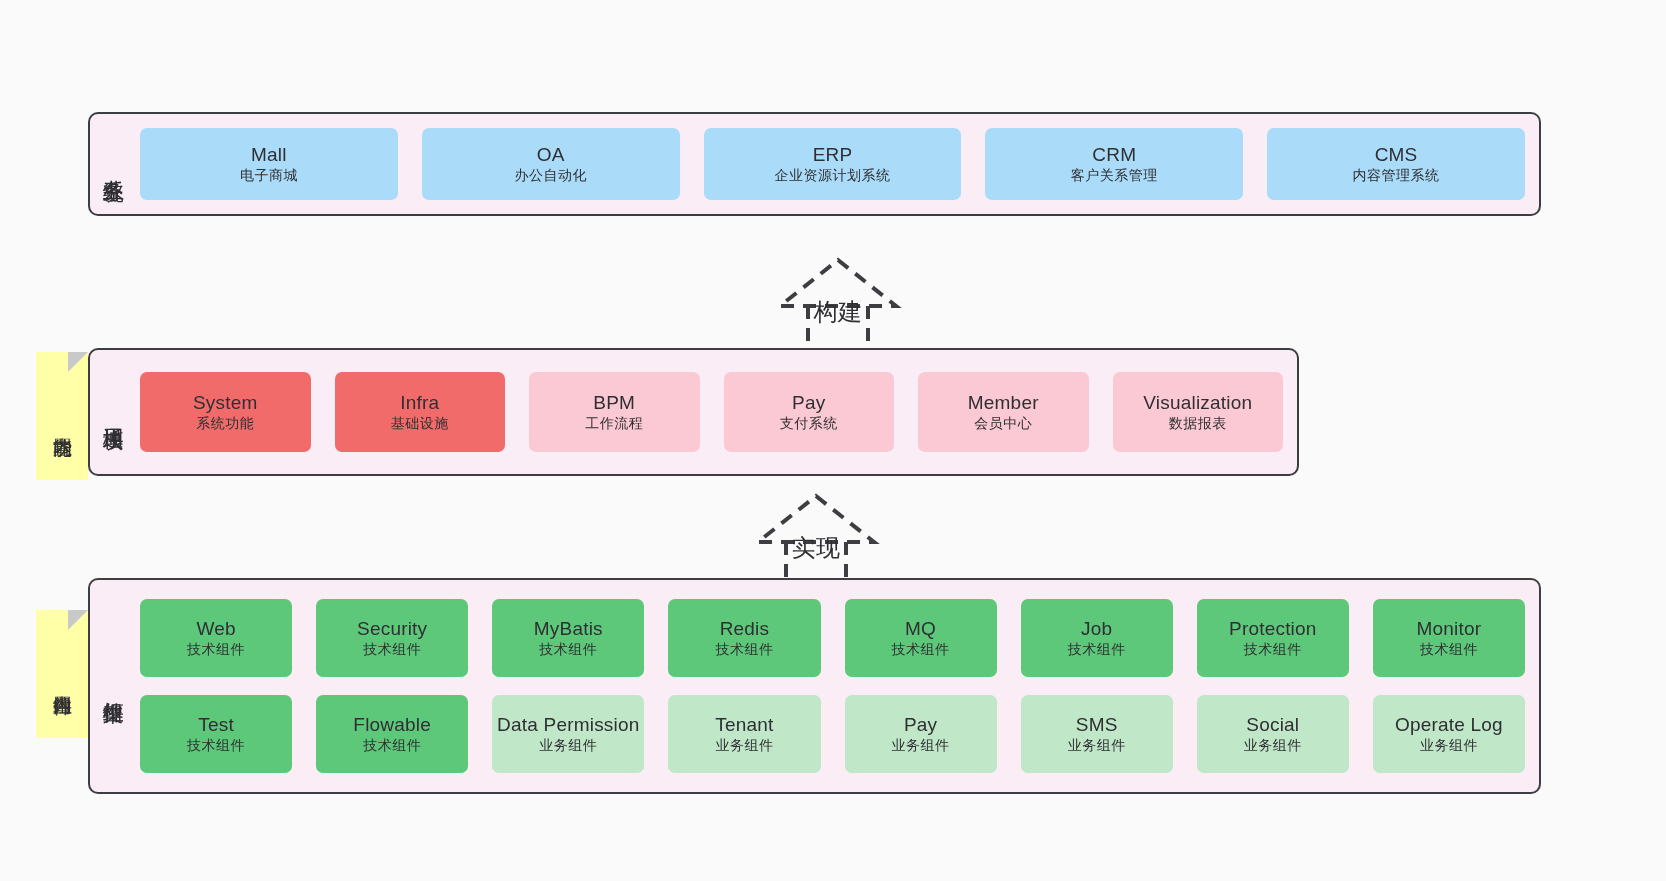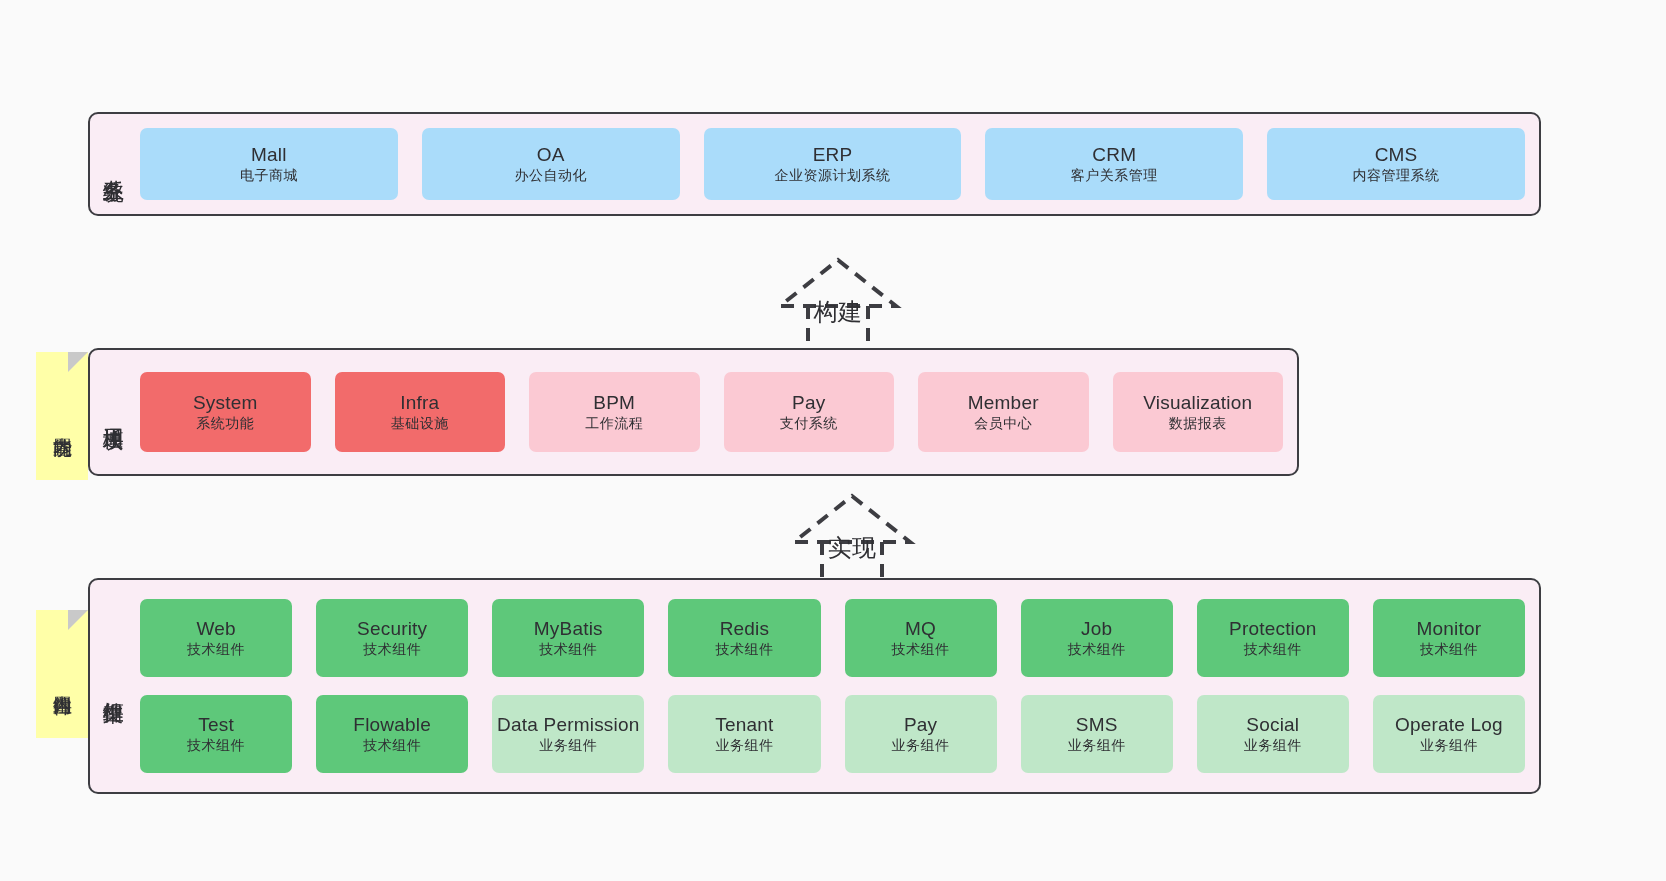--- a/index.html
+++ b/index.html
@@ -124,21 +124,21 @@
   #sticky-common    { left: 36px; top: 352px; height: 128px; }
   #sticky-framework { left: 36px; top: 610px; height: 128px; }
 
   
   .connector {
     position: absolute;
     width: 180px;
     height: 100px;
   }
   #connector-build  { left: 748px; top: 252px; }
-  #connector-impl   { left: 762px; top: 488px; }
+  #connector-impl   { left: 726px; top: 488px; }
 
   .connector svg { display: block; overflow: visible; }
 
   .connector-label {
     position: absolute;
     left: 50%;
     transform: translateX(-50%);
     top: 44px;
     font-size: 24px;
     letter-spacing: 0.5px;

